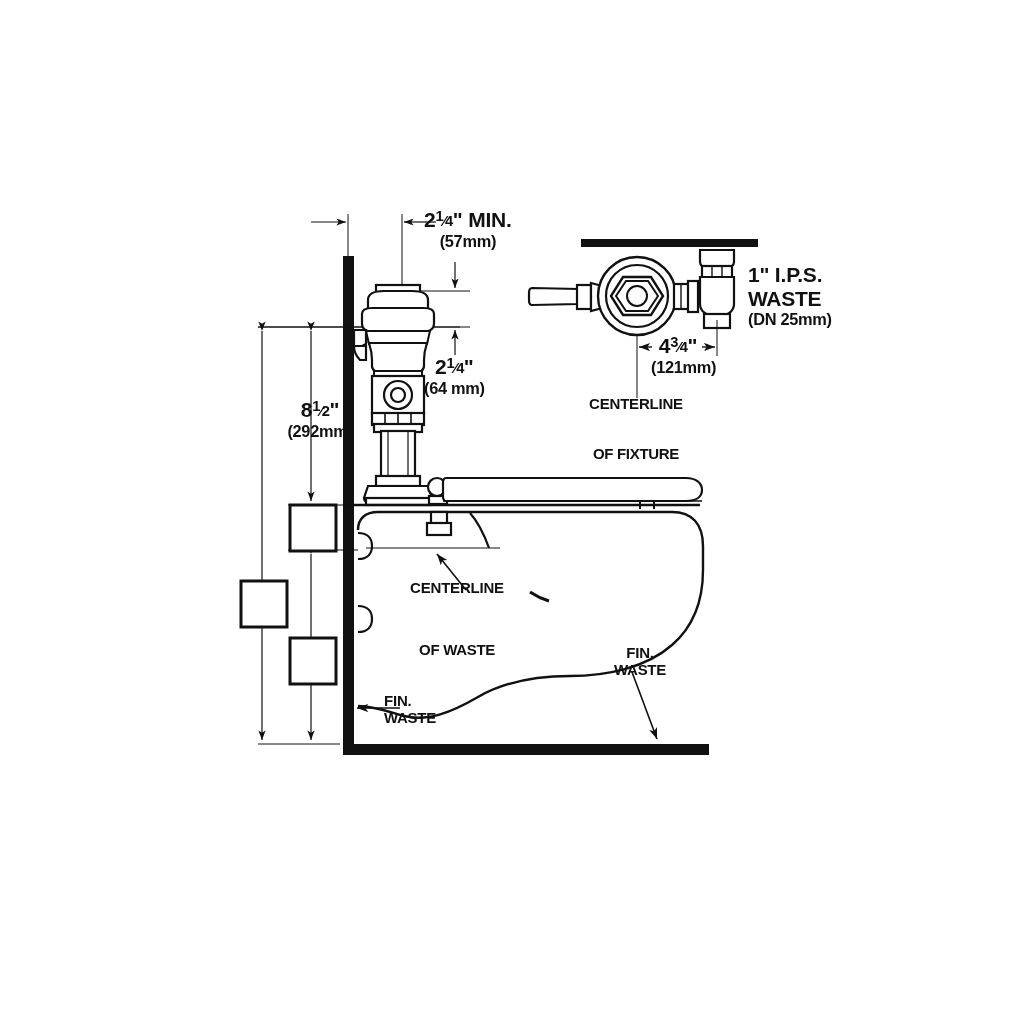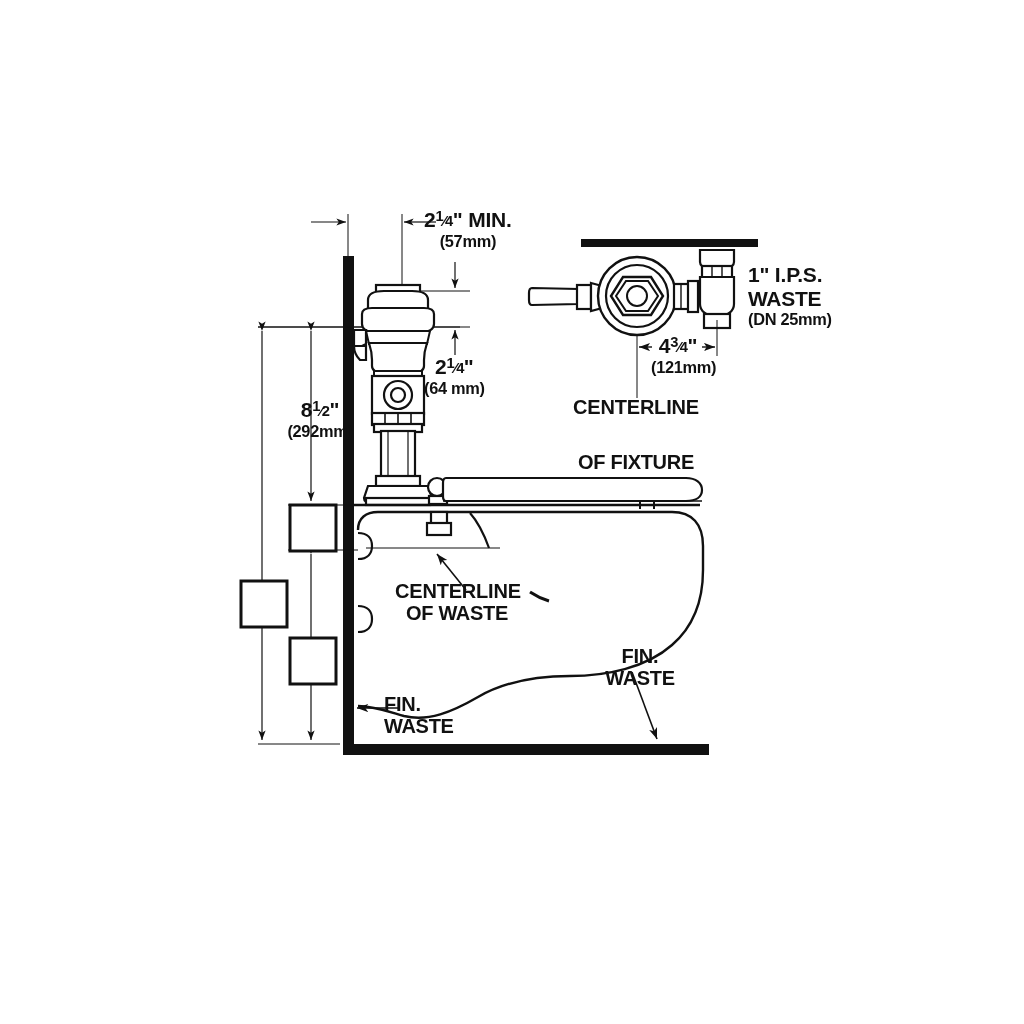--- a/index.html
+++ b/index.html
@@ -17,21 +17,21 @@
     position:absolute;
     font-family:"Liberation Sans","DejaVu Sans",sans-serif;
     font-weight:bold;
     color:#111;
     white-space:nowrap;
     line-height:1.12;
     letter-spacing:-0.2px;
   }
   .lbl .sub{display:block;font-size:0.78em;font-weight:bold;letter-spacing:-0.3px;}
   .big{font-size:21px;}
-  .mid{font-size:20px;}
+  .mid{font-size:15px;}
   .frac{
     display:inline-block;
     font-size:0.70em;
     vertical-align:0.05em;
     line-height:1;
     letter-spacing:-0.5px;
   }
   .frac sup{font-size:1em;vertical-align:0.35em;}
   .frac sub{font-size:1em;vertical-align:-0.02em;}
   .ctr{text-align:center;}
@@ -280,21 +280,21 @@
     <span class="sub">(DN  25mm)</span>
   </div>
 
   <div class="lbl mid ctr" style="left:572px;top:396px;width:128px;">
     <span>CENTERLINE</span>
     <span class="sub" style="font-size:1em;margin-top:33px;">OF  FIXTURE</span>
   </div>
 
   <div class="lbl mid ctr" style="left:395px;top:580px;width:124px;">
     <span>CENTERLINE</span>
-    <span class="sub" style="font-size:1em;">OF  WASTE</span>
+    <span class="sub" style="font-size:1em;margin-top:45px;">OF  WASTE</span>
   </div>
 
   <div class="lbl mid" style="left:384px;top:693px;">
     <span>FIN.</span>
     <span class="sub" style="font-size:1em;">WASTE</span>
   </div>
 
   <div class="lbl mid ctr" style="left:600px;top:645px;width:80px;">
     <span>FIN.</span>
     <span class="sub" style="font-size:1em;">WASTE</span>

